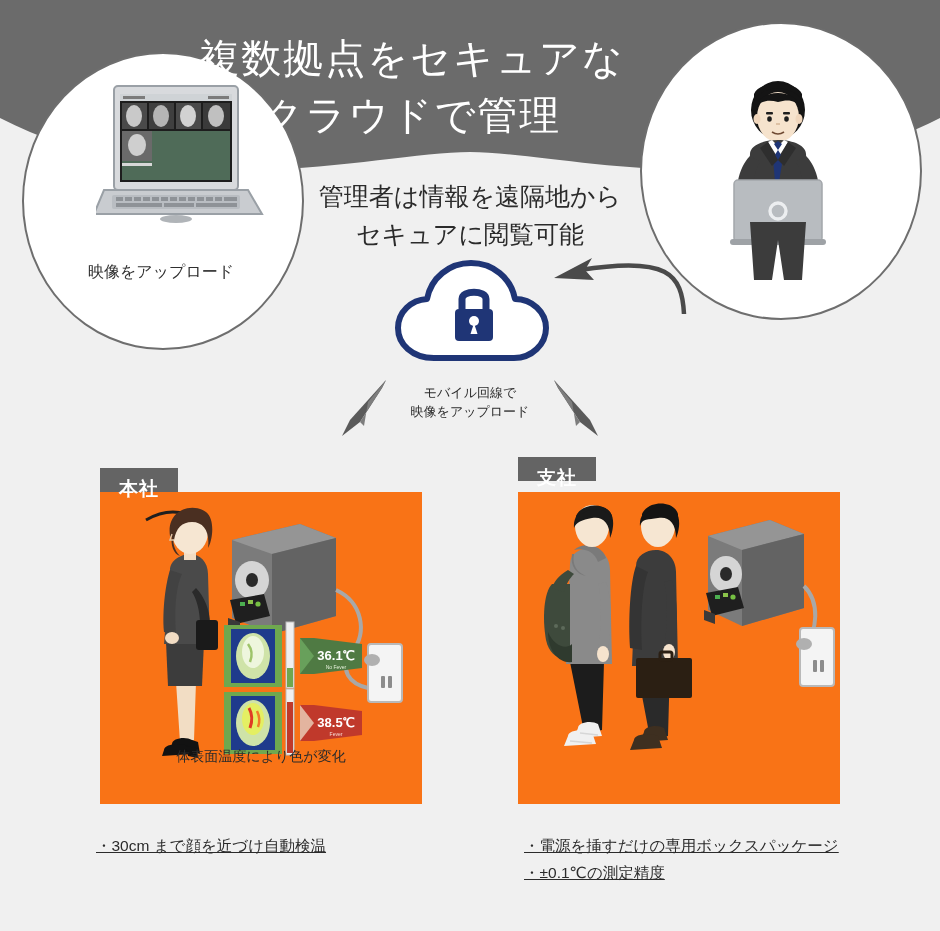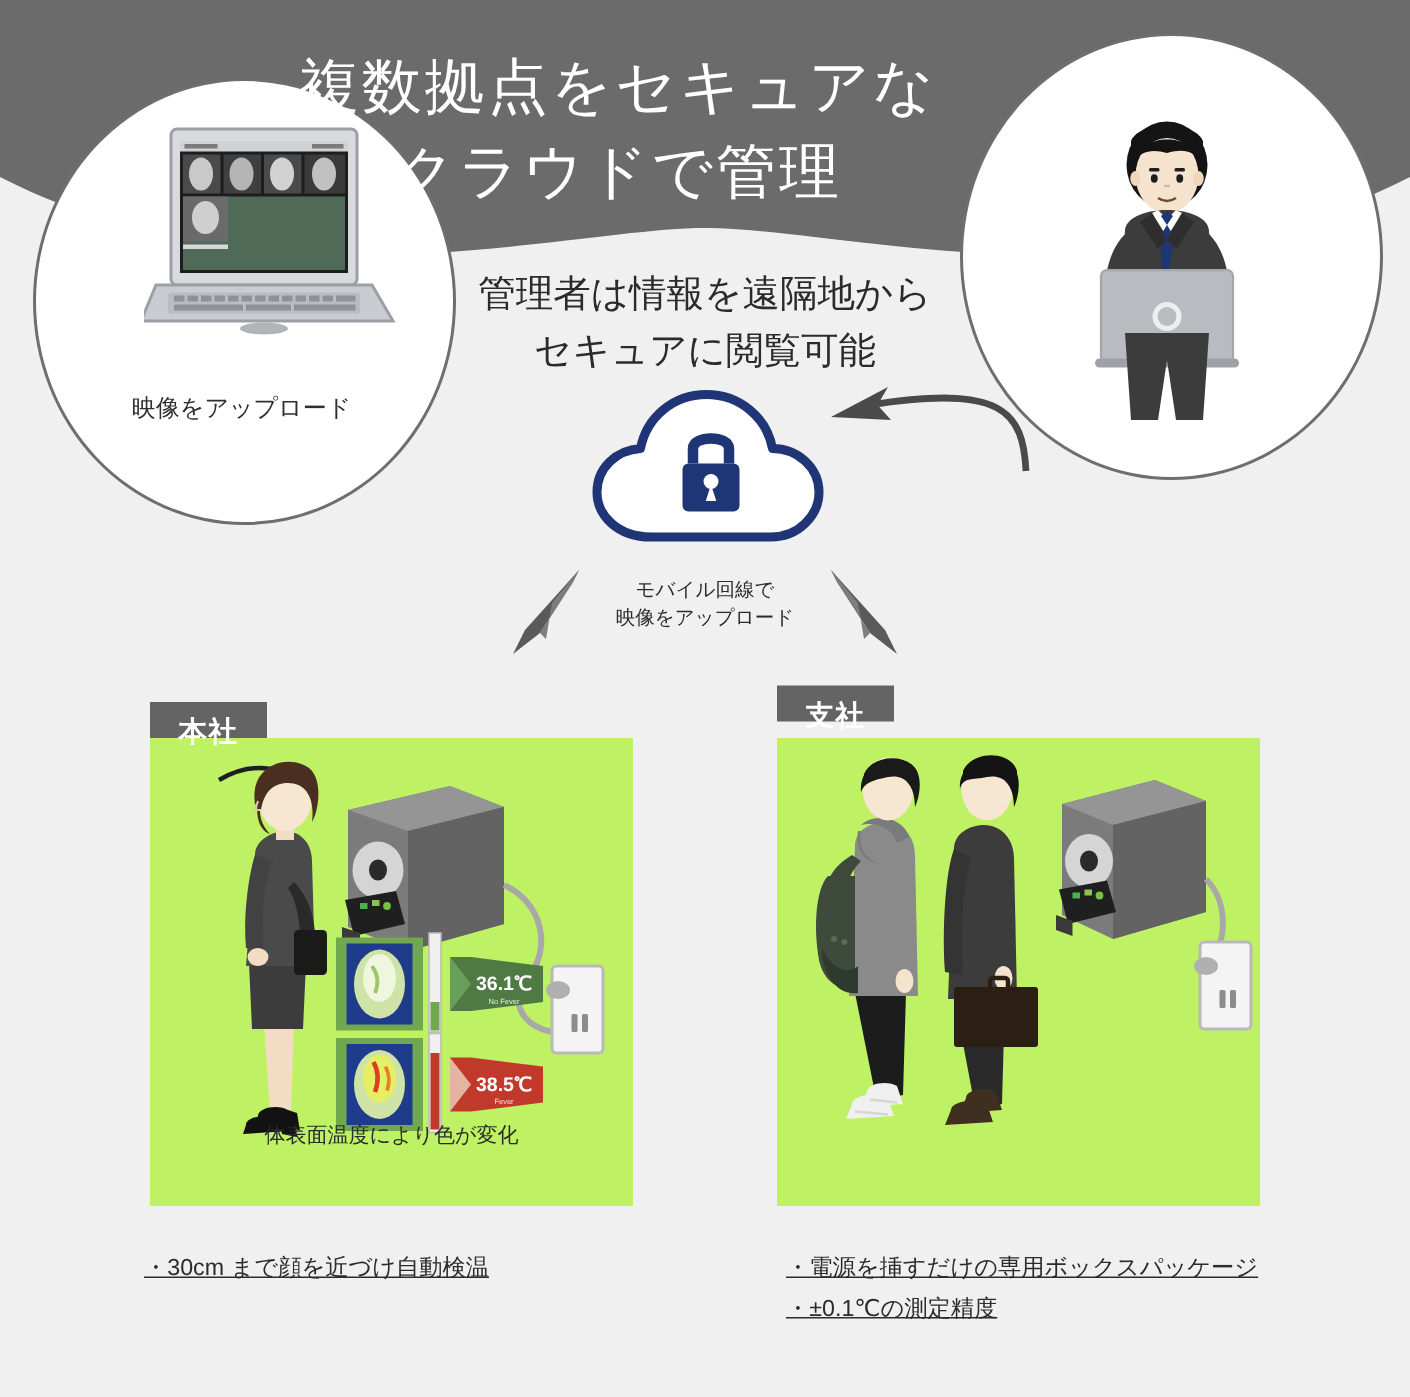--- a/index.html
+++ b/index.html
@@ -47,21 +47,21 @@
   .arrow-to-cloud{position:absolute;left:548px;top:240px;width:150px;height:90px;z-index:4;}
 
   .upload-block{position:absolute;left:340px;top:378px;width:260px;height:70px;z-index:4;}
   .upload-text{
     position:absolute;left:55px;top:6px;width:150px;text-align:center;
     font-size:13px;line-height:1.45;color:#2b2b2b;white-space:pre-line;
   }
 
   
   .panel{
-    position:absolute;background:#bef264;z-index:2;
+    position:absolute;background:#f97316;z-index:2;
   }
   .panel-left{left:100px;top:492px;width:322px;height:312px;}
   .panel-right{left:518px;top:492px;width:322px;height:312px;}
 
   .panel-badge{
     position:absolute;background:#646464;color:#ffffff;
     width:78px;height:24px;line-height:42px;text-align:center;
     font-size:19px;letter-spacing:1px;z-index:8;font-weight:bold;
   }
   .badge-left{left:100px;top:468px;}

